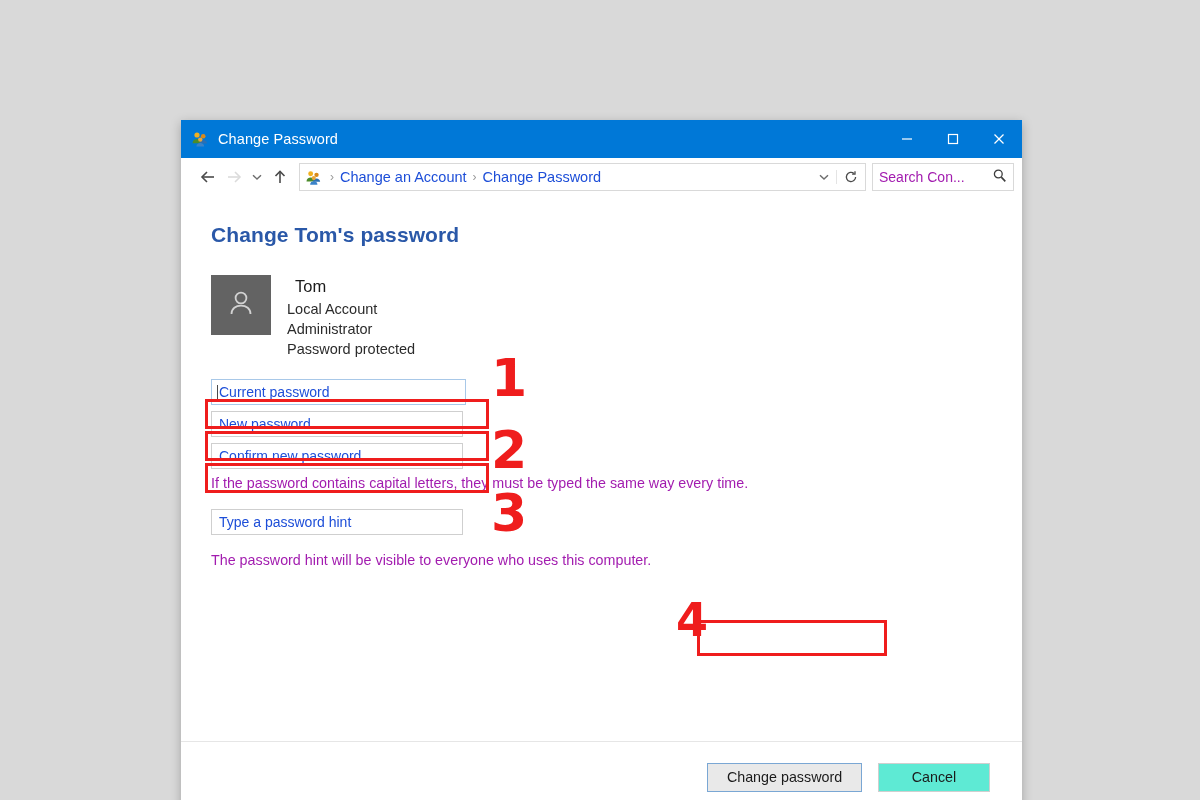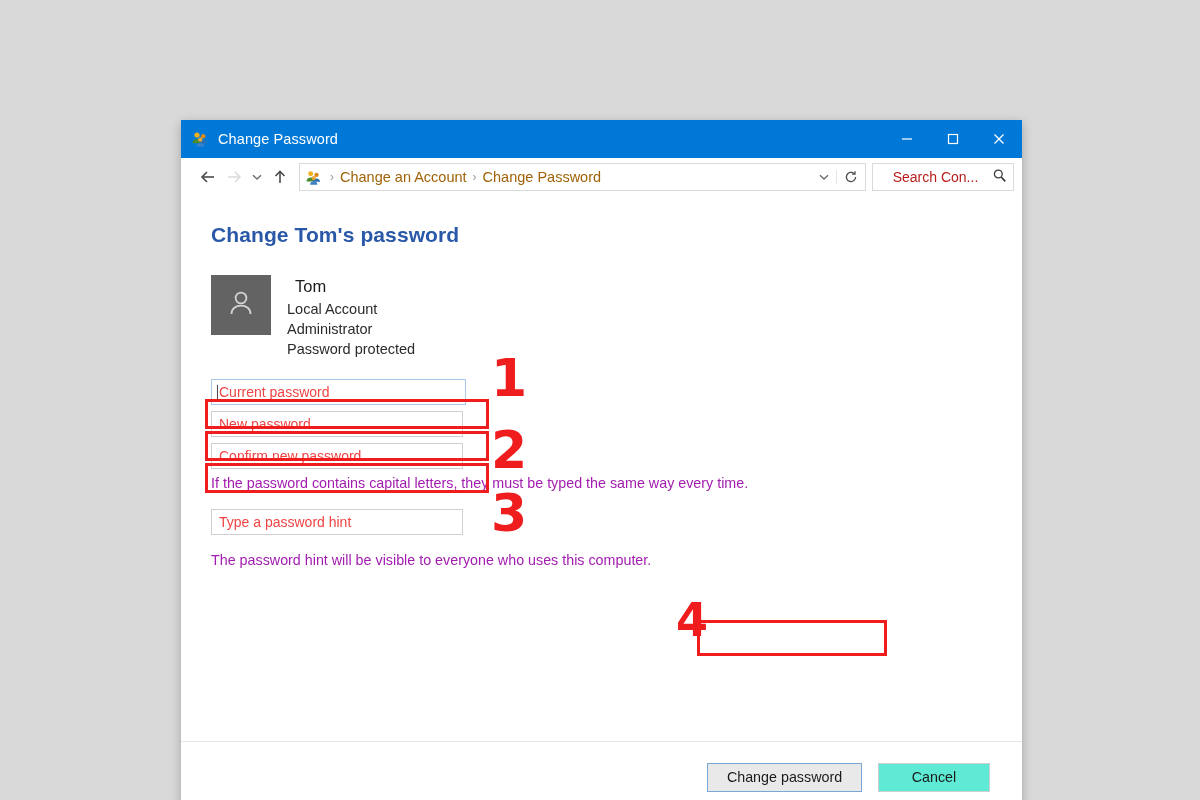--- a/index.html
+++ b/index.html
@@ -97,21 +97,21 @@
     width: 17px; height: 17px; flex: 0 0 auto; margin-right: 2px;
   }
   #breadcrumb .sep {
     color: #9a9a9a;
     font-size: 12px;
     padding: 0 6px;
     flex: 0 0 auto;
   }
   #breadcrumb .crumb {
     font-size: 14.5px;
-    color: #a16207;
+    color: #1d4ed8;
     white-space: nowrap;
     flex: 0 0 auto;
   }
   #breadcrumb .spacer { flex: 1 1 auto; }
   #breadcrumb .chev, #breadcrumb .refresh {
     flex: 0 0 auto;
     width: 24px;
     display: flex;
     align-items: center;
     justify-content: center;
@@ -123,25 +123,24 @@
     height: 26px;
     border: 1px solid #d9d9d9;
     display: flex;
     align-items: center;
     padding: 0 6px;
     flex: 0 0 auto;
     background: #fff;
   }
   #searchbox .ph {
     font-size: 14px;
-    color: #b91c1c;
+    color: #a21caf;
     flex: 1 1 auto;
     white-space: nowrap;
     overflow: hidden;
-    text-align: center;
   }
 
   
   #content {
     flex: 1 1 auto;
     position: relative;
     padding: 26px 0 0 30px;
     background: #ffffff;
   }
   #page-title {
@@ -188,21 +187,21 @@
   .field {
     width: 252px;
     height: 26px;
     border: 1px solid #cfcfcf;
     background: #ffffff;
     display: flex;
     align-items: center;
     padding-left: 7px;
     box-sizing: border-box;
     font-size: 14px;
-    color: #ef4444;
+    color: #1d4ed8;
     position: relative;
   }
   .field.focused {
     border: 1px solid #a8c8e8;
     width: 255px;
   }
   .field.focused::before {
     content: "";
     position: absolute;
     left: 5px;

